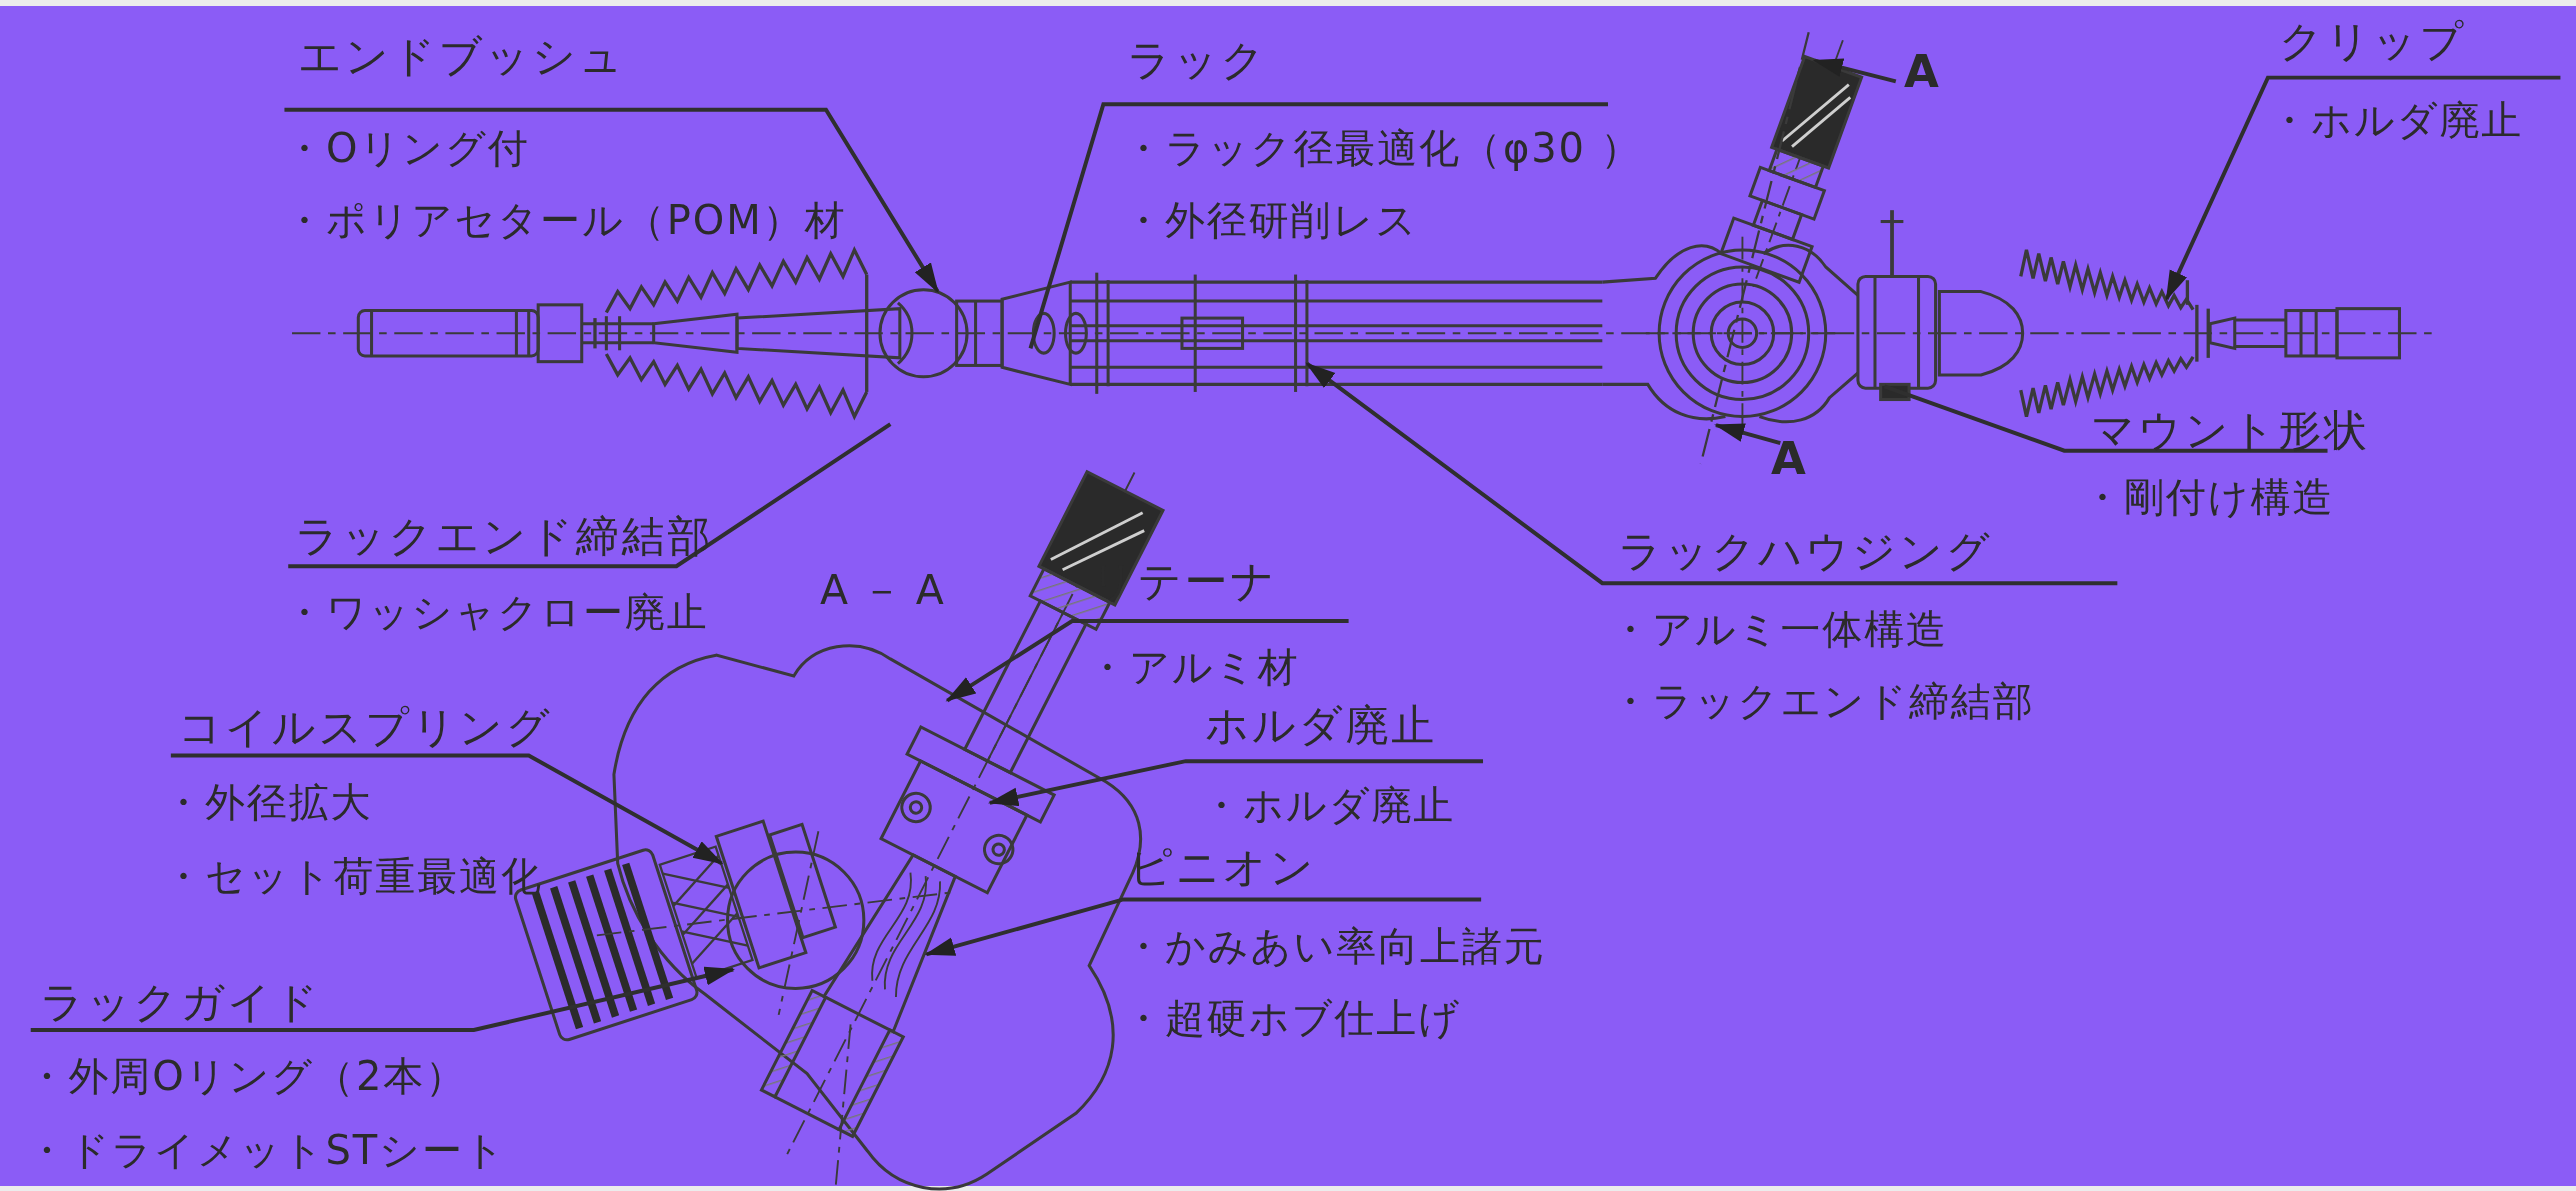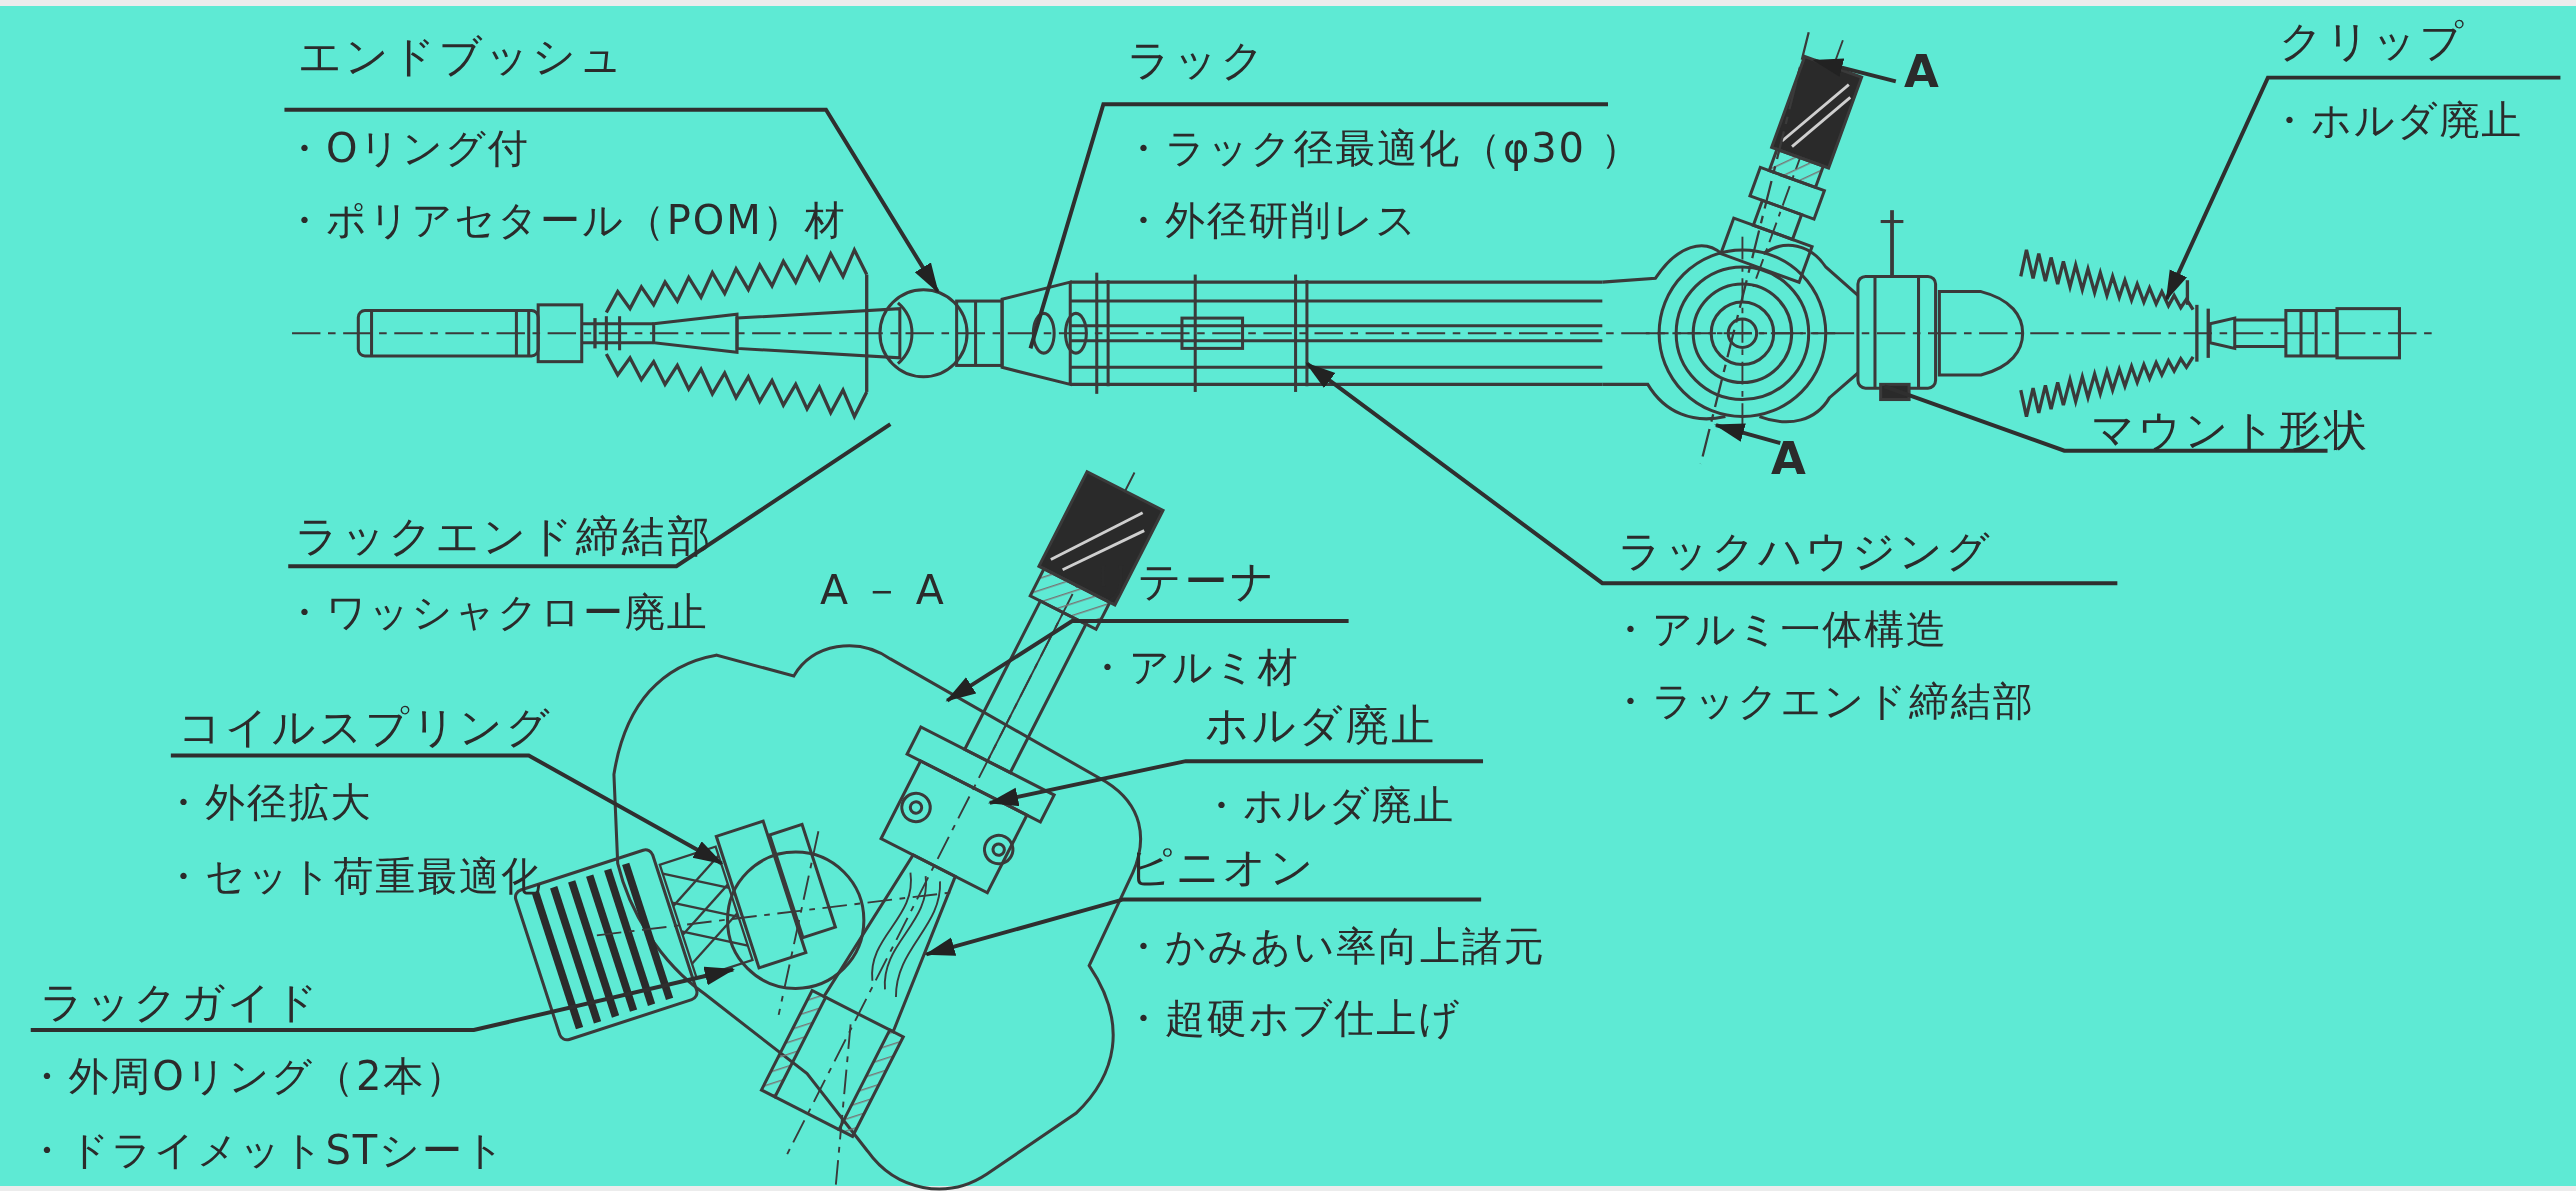--- a/index.html
+++ b/index.html
@@ -1,16 +1,16 @@
 <!DOCTYPE html>
 <html style="font-size:15px"><head>
 <meta charset="utf-8">
 <style>
   html,body{margin:0;padding:0;background:#ffffff;}
-  #stage{position:relative;width:2576px;height:1191px;background:#5eead4;overflow:hidden;
+  #stage{position:relative;width:2576px;height:1191px;background:#8b5cf6;overflow:hidden;
          font-family:"DejaVu Sans","Liberation Sans",sans-serif;}
   .edge{position:absolute;left:0;width:2576px;height:5.7px;background:#ececec;}
   svg{position:absolute;left:0;top:0;}
   .lbl{position:absolute;color:#2b2b2b;white-space:nowrap;}
   .t{font-size:43px;letter-spacing:2.8px;font-weight:500;}
   .n{font-size:40px;letter-spacing:1.9px;}
   .aa{font-size:41px;letter-spacing:13.3px;font-weight:500;}
   .al{font-size:45px;font-weight:600;}
 </style>
 </head>
@@ -220,20 +220,21 @@
   <div class="lbl n" style="left:284px;top:193px">・ポリアセタール（POM）材</div>
 
   <div class="lbl t" style="left:1127px;top:32px">ラック</div>
   <div class="lbl n" style="left:1123px;top:121px">・ラック径最適化（φ30 ）</div>
   <div class="lbl n" style="left:1123px;top:193px">・外径研削レス</div>
 
   <div class="lbl t" style="left:2279px;top:13.3px">クリップ</div>
   <div class="lbl n" style="left:2269px;top:93px">・ホルダ廃止</div>
 
   <div class="lbl t" style="left:2091px;top:402px">マウント形状</div>
+  <div class="lbl n" style="left:2082px;top:470px">・剛付け構造</div>
 
   <div class="lbl t" style="left:295px;top:508px">ラックエンド締結部</div>
   <div class="lbl n" style="left:284px;top:585px">・ワッシャクロー廃止</div>
 
   <div class="lbl t" style="left:1618px;top:523px">ラックハウジング</div>
   <div class="lbl n" style="left:1610px;top:602px">・アルミ一体構造</div>
   <div class="lbl n" style="left:1610px;top:674px">・ラックエンド締結部</div>
 
   <div class="lbl aa" style="left:820px;top:563px">A－A</div>
 

